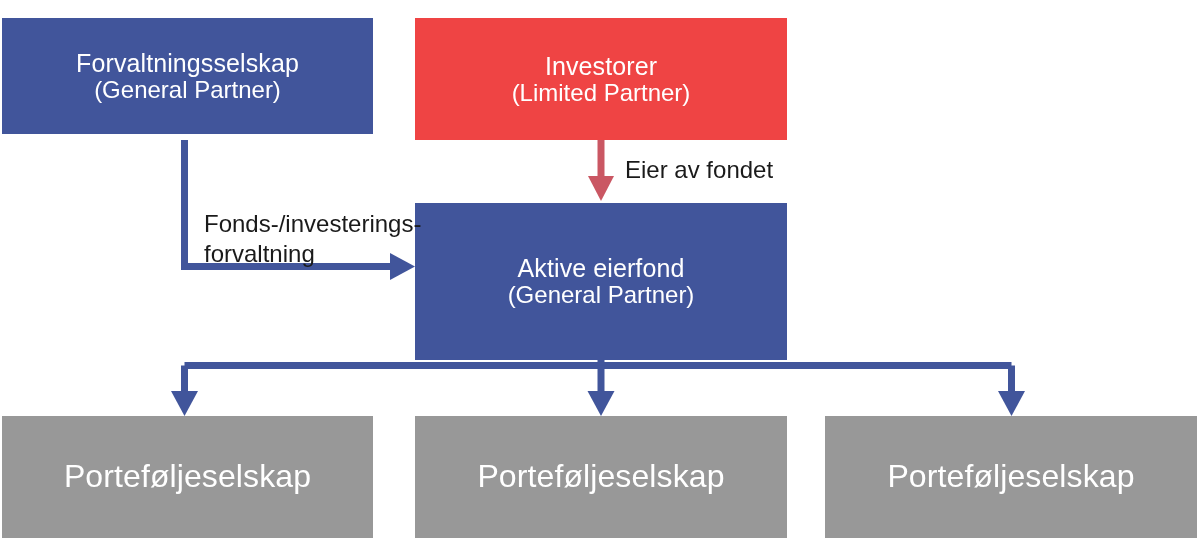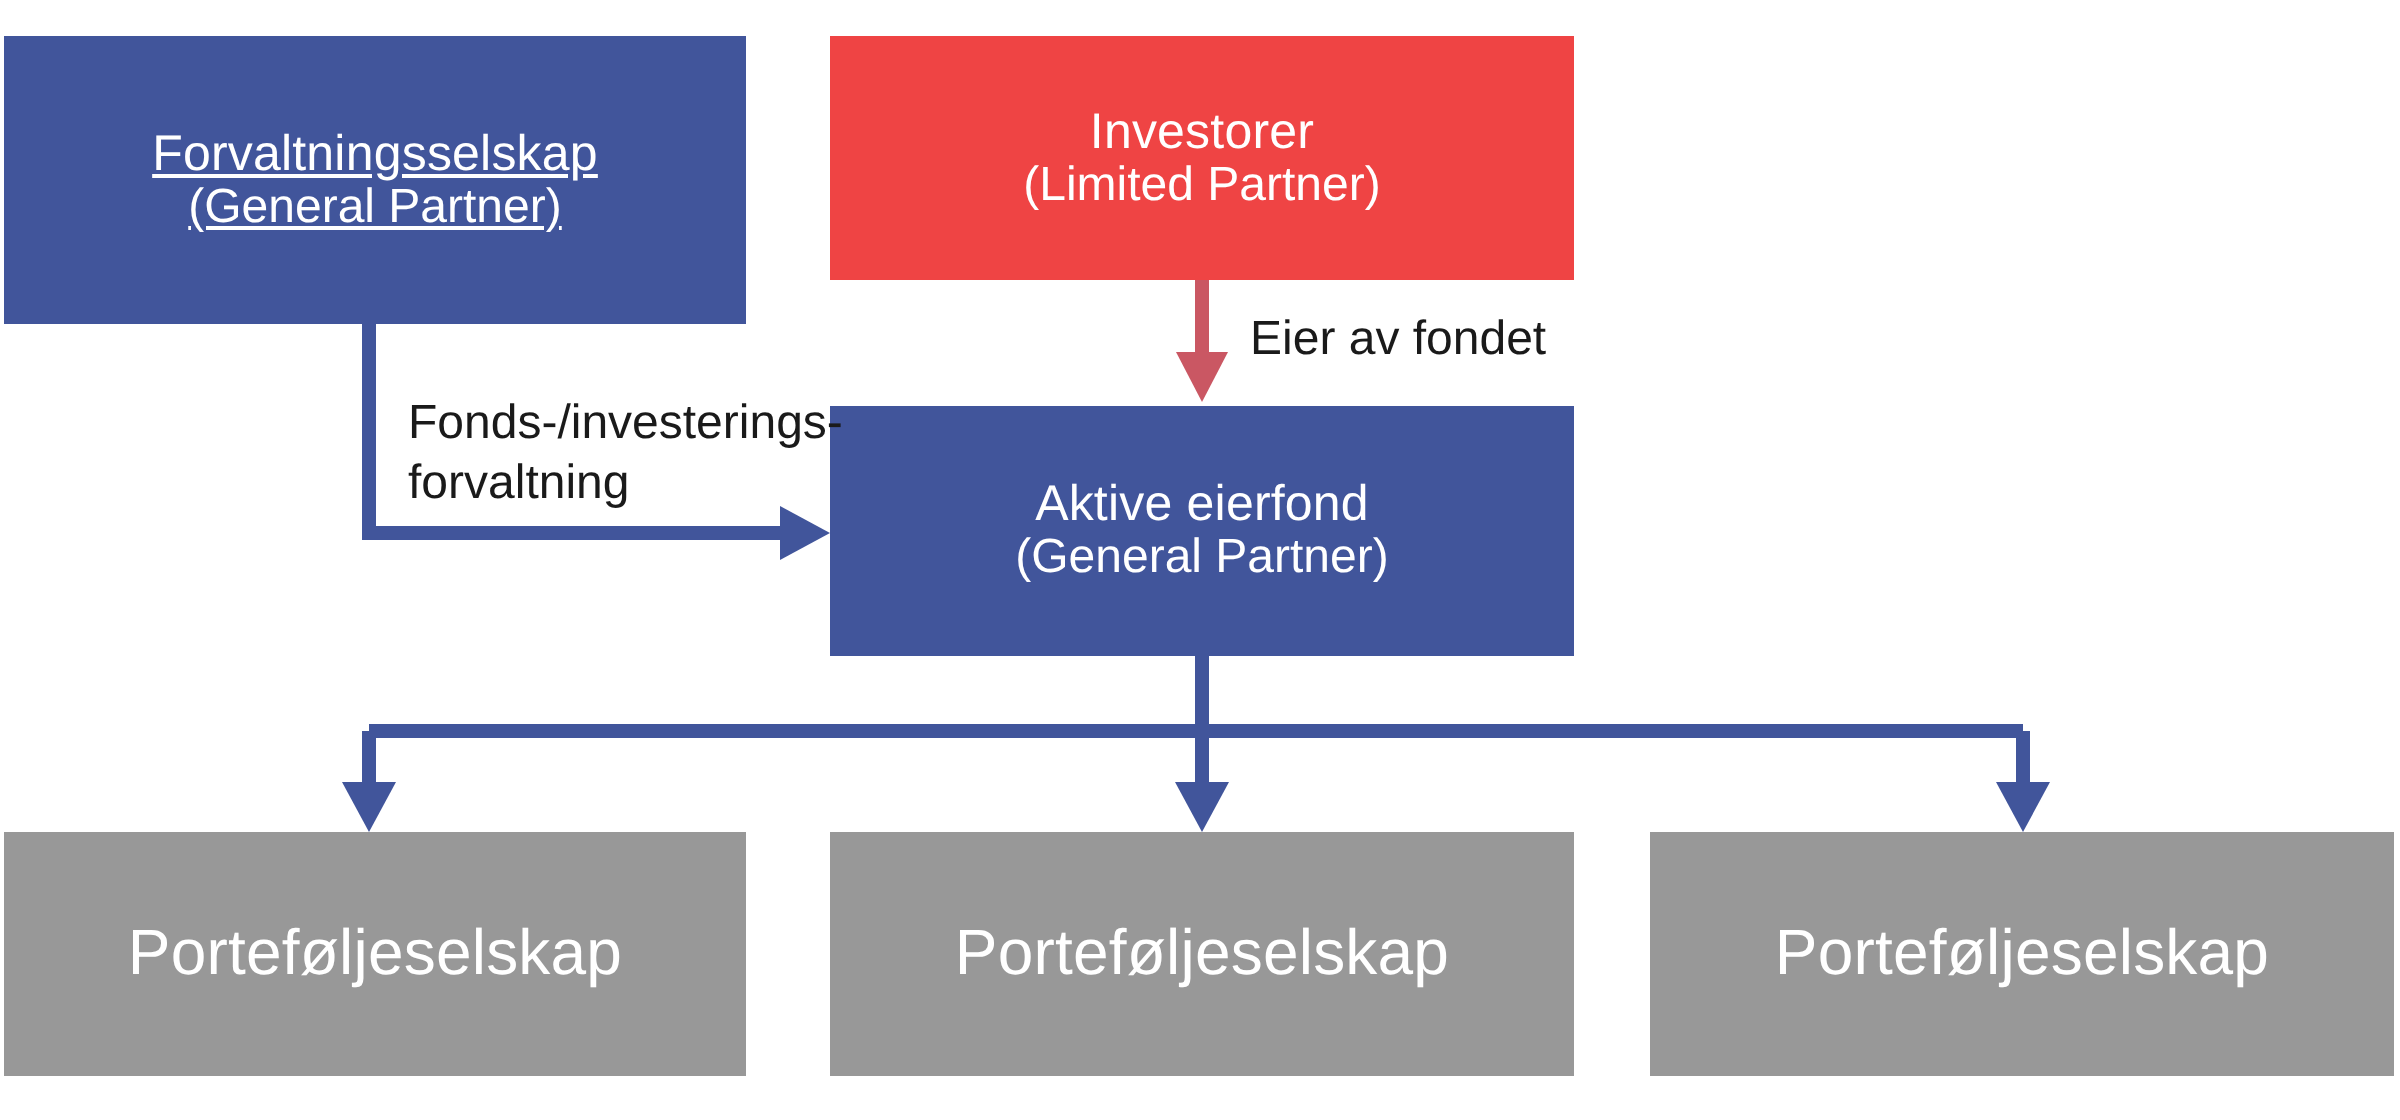--- a/index.html
+++ b/index.html
@@ -87,49 +87,49 @@
         <polygon points="601,416 587.5,391 614.5,391" fill="#41559B"></polygon>
       </g>
       <g>
         <line x1="1011.5" y1="365.5" x2="1011.5" y2="398" stroke="#41559B" stroke-width="7"></line>
         <polygon points="1011.5,416 998,391 1025,391" fill="#41559B"></polygon>
       </g>
     </g>
 
   </svg>
 
-  <div class="node blue" style="left:2px; top:18px; width:371px; height:144px; background:#41559B;text-decoration:underline;">
+  <div class="node blue" style="left:2px; top:18px; width:371px; height:116px; background:#41559B;">
     <div class="title">Forvaltningsselskap</div>
     <div class="sub">(General Partner)</div>
   </div>
 
   <div class="node red" style="left:415px; top:18px; width:372px; height:122px; background:#ef4444;">
     <div class="title">Investorer</div>
     <div class="sub">(Limited Partner)</div>
   </div>
 
-  <div class="node blue" style="left:415px; top:203px; width:372px; height:125px; background:#41559B;">
+  <div class="node blue" style="left:415px; top:203px; width:372px; height:157px; background:#41559B;">
     <div class="title">Aktive eierfond</div>
     <div class="sub">(General Partner)</div>
   </div>
 
   <div class="node gray" style="left:2px; top:416px; width:371px; height:122px; background:#989898;">
     <div class="title">Porteføljeselskap</div>
   </div>
 
   <div class="node gray" style="left:415px; top:416px; width:372px; height:122px; background:#989898;">
     <div class="title">Porteføljeselskap</div>
   </div>
 
   <div class="node gray" style="left:825px; top:416px; width:372px; height:122px; background:#989898;">
     <div class="title">Porteføljeselskap</div>
   </div>
 
   <div class="edge-label" style="left:625px; top:155px;">
     <div>Eier av fondet</div>
   </div>
 
-  <div class="edge-label" style="left:204px; top:197px;">
+  <div class="edge-label" style="left:204px; top:209px;">
     <div>Fonds-/investerings-</div>
     <div>forvaltning</div>
   </div>
 
 </div>
 
 </body></html>

